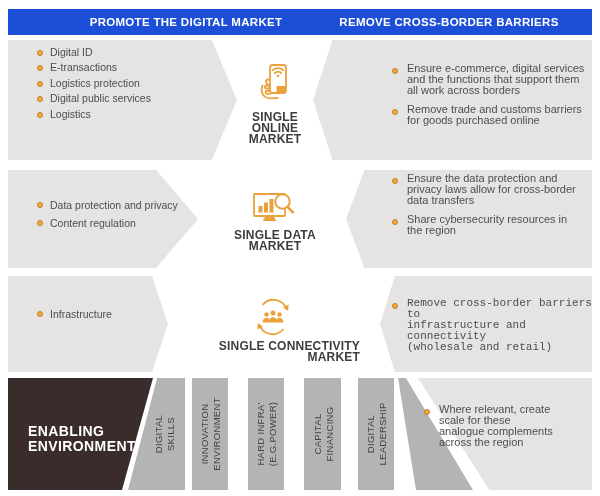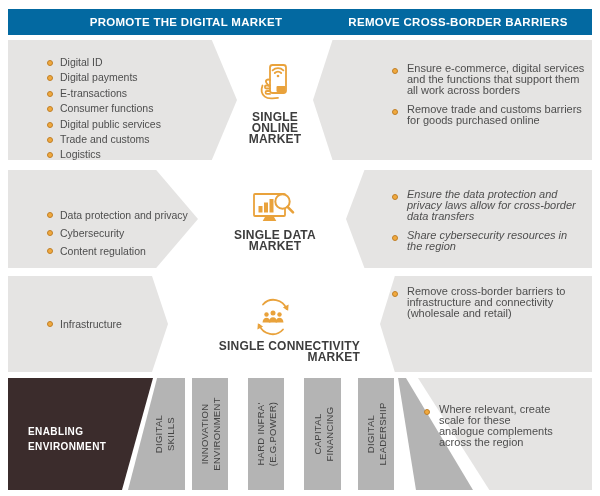--- a/index.html
+++ b/index.html
@@ -1,74 +1,74 @@
 <!DOCTYPE html>
 <html><head>
 <meta charset="utf-8">
 <style>
   html,body{margin:0;padding:0;background:#fff;}
   #stage{
     position:relative;width:600px;height:496px;background:#fff;overflow:hidden;
     font-family:"Liberation Sans",sans-serif;color:#4e4e4e;
   }
   
-  .header{position:absolute;left:8px;top:9px;width:584px;height:26px;background:#0369a1;}
+  .header{position:absolute;left:8px;top:9px;width:584px;height:26px;background:#1d4ed8;}
   .header .htxt{
     position:absolute;top:0;height:26px;line-height:26px;text-align:center;
     color:#fff;font-weight:bold;font-size:11.5px;letter-spacing:.3px;white-space:nowrap;
   }
   .htxt.hl{left:58px;width:240px;}
-  .htxt.hr{left:330px;width:240px;}
+  .htxt.hr{left:321px;width:240px;}
   
   .shape{position:absolute;background:#e5e4e3;}
   .s-r1-left {left:8px;  top:40px; width:229px;height:120px;clip-path:polygon(0 0,89% 0,100% 50%,89% 100%,0 100%);}
   .s-r1-right{left:313px;top:40px; width:279px;height:120px;clip-path:polygon(7% 0,100% 0,100% 100%,7% 100%,0 50%);}
   .s-r2-left {left:8px;  top:170px;width:190px;height:98px; clip-path:polygon(0 0,78% 0,100% 50%,78% 100%,0 100%);}
   .s-r2-right{left:346px;top:170px;width:246px;height:98px; clip-path:polygon(7.5% 0,100% 0,100% 100%,7.5% 100%,0 50%);}
   .s-r3-left {left:8px;  top:276px;width:160px;height:96px; clip-path:polygon(0 0,90% 0,100% 50%,90% 100%,0 100%);}
   .s-r3-right{left:380px;top:276px;width:212px;height:96px; clip-path:polygon(7% 0,100% 0,100% 100%,7% 100%,0 50%);}
   
   .dark-block{position:absolute;left:8px;top:378px;width:145px;height:112px;background:#3b2c2c;
     clip-path:polygon(0 0,100% 0,78.6% 100%,0 100%);}
   .enabling-label{position:absolute;left:28px;top:424px;width:130px;color:#fff;font-weight:bold;
-    font-size:10px;line-height:15px;letter-spacing:.4px;white-space:pre-line;}
+    font-size:14px;line-height:15px;letter-spacing:.4px;white-space:pre-line;}
   .pillar{position:absolute;top:378px;height:112px;background:#b4b4b4;}
   .p1{left:128px;width:57px;clip-path:polygon(51% 0,100% 0,100% 100%,0 100%);}
   .p2{left:192px;width:36px;}
   .p3{left:248px;width:36px;}
   .p4{left:304px;width:37px;}
   .p5{left:358px;width:36px;}
   .pillar-label{position:absolute;left:50%;top:50%;width:108px;
     transform:translate(-50%,-50%) rotate(-90deg);text-align:center;
     font-size:9.5px;line-height:11.5px;letter-spacing:.3px;color:#434343;white-space:pre-line;}
   .p1 .pillar-label{left:63%;}
   .wedge{position:absolute;left:396px;top:378px;width:78px;height:112px;background:#b4b4b4;
     clip-path:polygon(2.6% 0,12.8% 0,98.7% 100%,25.6% 100%);}
   .note-shape{position:absolute;left:418px;top:378px;width:174px;height:112px;background:#e5e4e3;
     clip-path:polygon(0 0,100% 0,100% 100%,41% 100%);}
   
-  ul.blist{list-style:none;margin:10px;padding:0;position:absolute;}
+  ul.blist{list-style:none;margin:0;padding:0;position:absolute;}
   ul.blist li{position:relative;padding-left:13px;font-size:10.5px;}
   ul.blist li::before{content:"";position:absolute;left:0;width:6px;height:6px;border-radius:50%;
     background:#f1a93e;border:1px solid #bf7f28;box-sizing:border-box;}
   .list-r1{left:37px;top:45px;width:180px;}
   .list-r1 li{line-height:15.4px;}
   .list-r1 li::before{top:5px;}
   .list-r2{left:37px;top:196px;width:180px;}
   .list-r3{left:37px;top:305px;width:180px;}
   .list-r2 li,.list-r3 li{line-height:18px;}
   .list-r2 li::before,.list-r3 li::before{top:6px;}
   ul.rlist{list-style:none;margin:0;padding:0;position:absolute;width:200px;}
   ul.rlist li{position:relative;padding-left:15px;font-size:11px;line-height:11px;
     white-space:pre-line;margin-bottom:8px;}
   ul.rlist li::before{content:"";position:absolute;left:0;top:4.5px;width:6px;height:6px;border-radius:50%;
     background:#f1a93e;border:1px solid #bf7f28;box-sizing:border-box;}
   .list-right-r1{left:392px;top:63px;}
-  .list-right-r2{left:392px;top:189px;font-style:italic;}
-  .list-right-r3{left:392px;top:286px;}
+  .list-right-r2{left:392px;top:173px;}
+  .list-right-r3{left:392px;top:298px;font-family:Liberation Mono, monospace;}
   .list-note{left:424px;top:404px;width:165px;}
   .list-note li{line-height:15px;}
   
   .cicon{position:absolute;}
   .clabel{position:absolute;text-align:center;font-weight:bold;font-size:12px;line-height:11px;
     color:#3d3d3d;letter-spacing:.2px;white-space:pre-line;}
   .i-r1{left:249px;top:62px;}
   .l-r1{left:230px;top:112px;width:90px;}
   .i-r2{left:251px;top:189px;}
   .l-r2{left:225px;top:230px;width:100px;}
@@ -90,38 +90,35 @@
   <div class="shape s-r1-right"></div>
 
   <div class="shape s-r2-left"></div>
   <div class="shape s-r2-right"></div>
 
   <div class="shape s-r3-left"></div>
   <div class="shape s-r3-right"></div>
 
   <ul class="blist list-r1">
     <li>Digital ID</li>
-    <li>Digital payments</li>
     <li>E-transactions</li>
-    <li>Consumer functions</li>
+    <li>Logistics protection</li>
     <li>Digital public services</li>
-    <li>Trade and customs</li>
     <li>Logistics</li>
   </ul>
   <ul class="rlist list-right-r1">
     <li>Ensure e-commerce, digital services
 and the functions that support them
 all work across borders</li>
     <li>Remove trade and customs barriers
 for goods purchased online</li>
   </ul>
 
   <ul class="blist list-r2">
     <li>Data protection and privacy</li>
-    <li>Cybersecurity</li>
     <li>Content regulation</li>
   </ul>
   <ul class="rlist list-right-r2">
     <li>Ensure the data protection and
 privacy laws allow for cross-border
 data transfers</li>
     <li>Share cybersecurity resources in
 the region</li>
   </ul>
 

